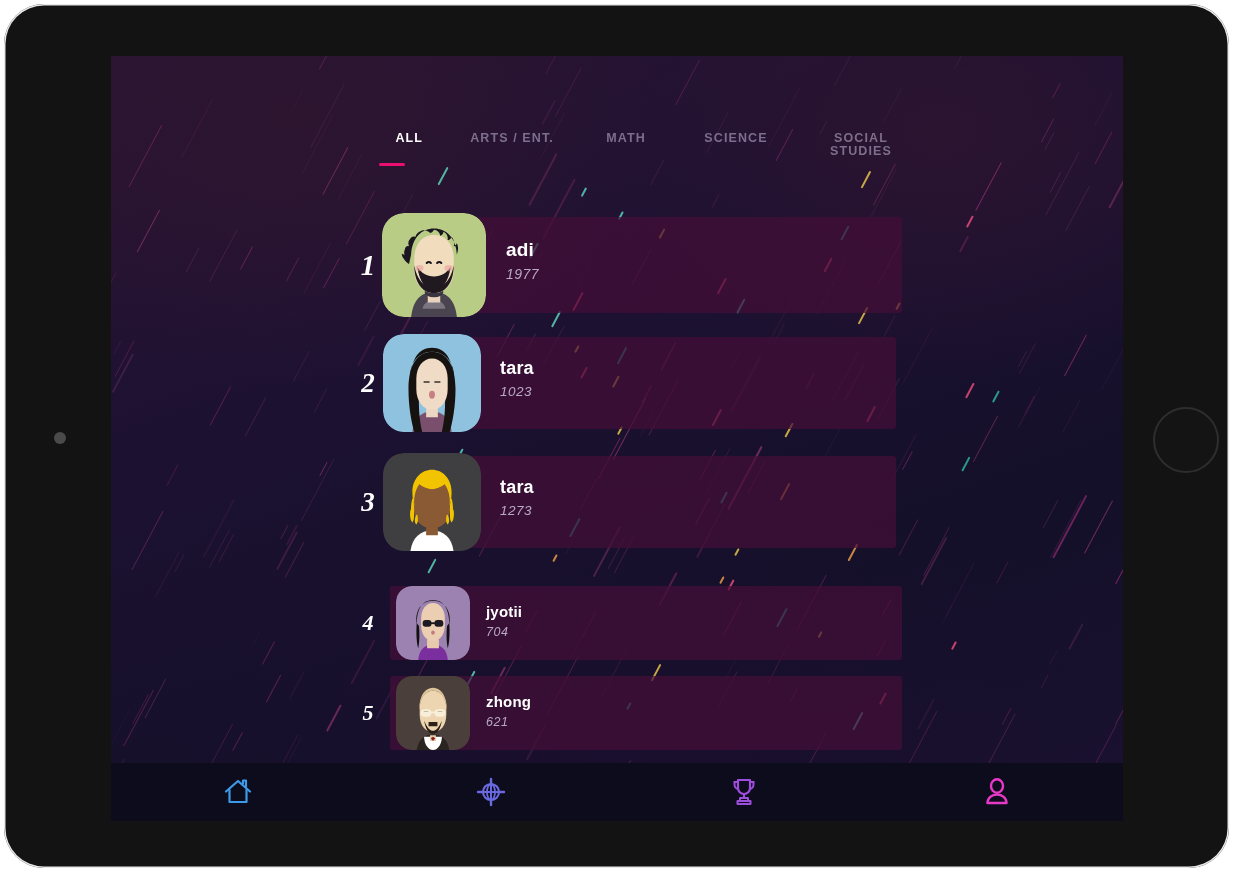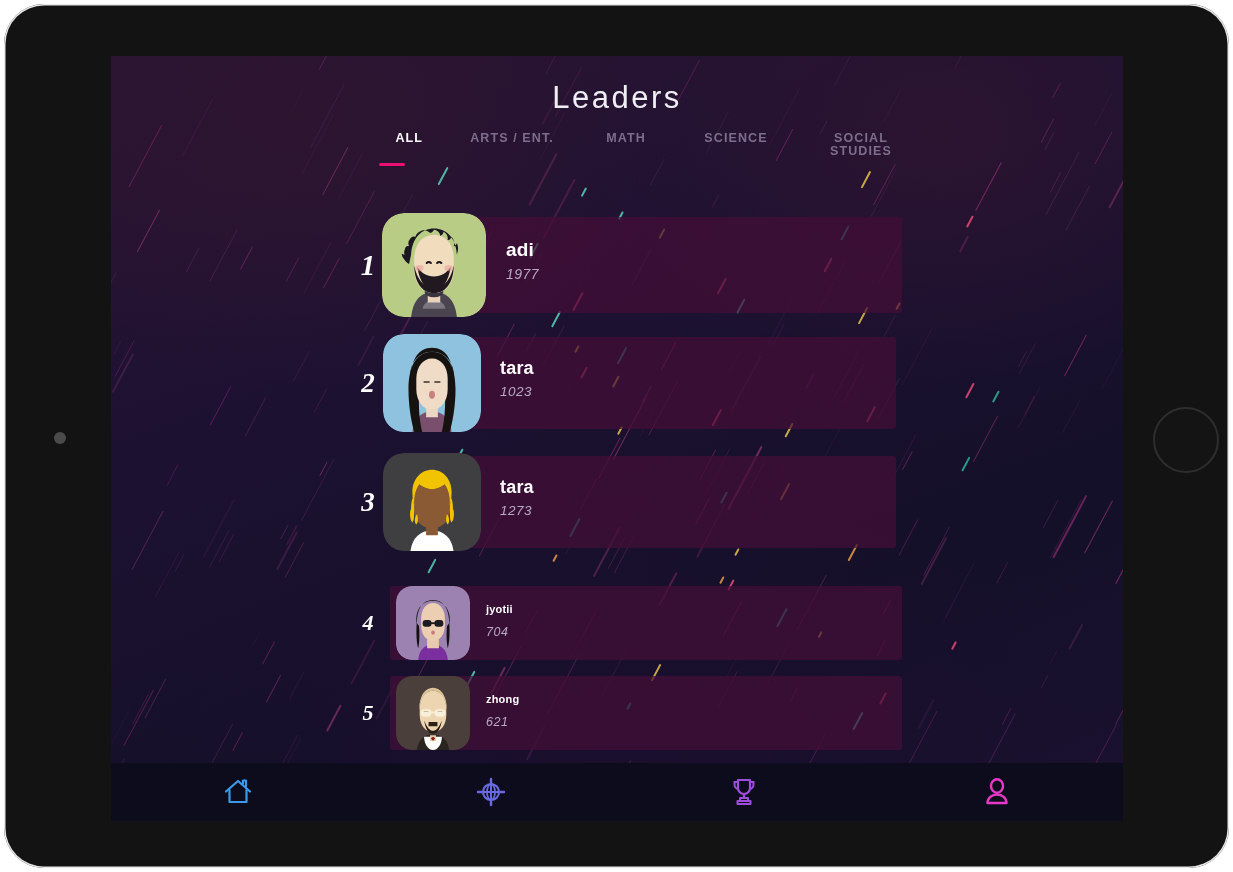--- a/index.html
+++ b/index.html
@@ -108,21 +108,21 @@
   .row.sz-m .avatar{width:98px;height:98px;left:-7px;top:-3px;border-radius:21px;}
   .row.sz-m .avatar svg{width:98px;height:98px;}
   .row.sz-m .uname{left:110px;top:21px;font-size:18px;}
   .row.sz-m .uscore{left:110px;top:47px;font-size:13.5px;}
   .row.sz-m .rank{font-size:27px;}
 
   .row.sz-s{height:74px;}
   .row.sz-s .card{height:74px;width:512px;}
   .row.sz-s .avatar{width:74px;height:74px;left:6px;top:0px;border-radius:16px;}
   .row.sz-s .avatar svg{width:74px;height:74px;}
-  .row.sz-s .uname{left:96px;top:17px;font-size:11px;}
+  .row.sz-s .uname{left:96px;top:17px;font-size:15px;}
   .row.sz-s .uscore{left:96px;top:39px;font-size:12.5px;}
   .row.sz-s .rank{font-size:22px;}
 
   
   .nav{
     position:absolute;left:0;right:0;bottom:0;height:58px;
     background:#0d0c1c;display:flex;align-items:center;
   }
   .nav-item{flex:1;display:flex;align-items:center;justify-content:center;cursor:pointer;}
   .nav-item svg{display:block;}
@@ -383,21 +383,20 @@
         <i style="left:897.7px;top:198.6px;height:12.5px;width:1.6px;background:#e84a7a;opacity:0.85"></i>
         <i style="left:371.3px;top:150.1px;height:20.2px;width:1.6px;background:#5ad1b8;opacity:0.85"></i>
         <i style="left:659.0px;top:562.7px;height:11.7px;width:1.6px;background:#e84a7a;opacity:0.85"></i>
         <i style="left:650.0px;top:560.1px;height:7.7px;width:1.6px;background:#e89b4a;opacity:0.85"></i>
         <i style="left:791.2px;top:289.7px;height:19.4px;width:1.6px;background:#e8c24a;opacity:0.85"></i>
         <i style="left:327.2px;top:198.0px;height:11.4px;width:1.6px;background:#e8c24a;opacity:0.85"></i>
         <i style="left:748.1px;top:615.1px;height:7.4px;width:1.6px;background:#e8c24a;opacity:0.85"></i>
         <i style="left:651.7px;top:474.5px;height:13.0px;width:1.6px;background:#2bb39a;opacity:0.85"></i>
       </div>
 
-    <div class="title">Leaders</div>
 
     <div class="tabs">
       <div class="tab tab-0 active">
         <span>ALL</span>
         <span class="u"></span>
       </div>
       <div class="tab tab-1">
         <span>ARTS / ENT.</span>
         
       </div>

